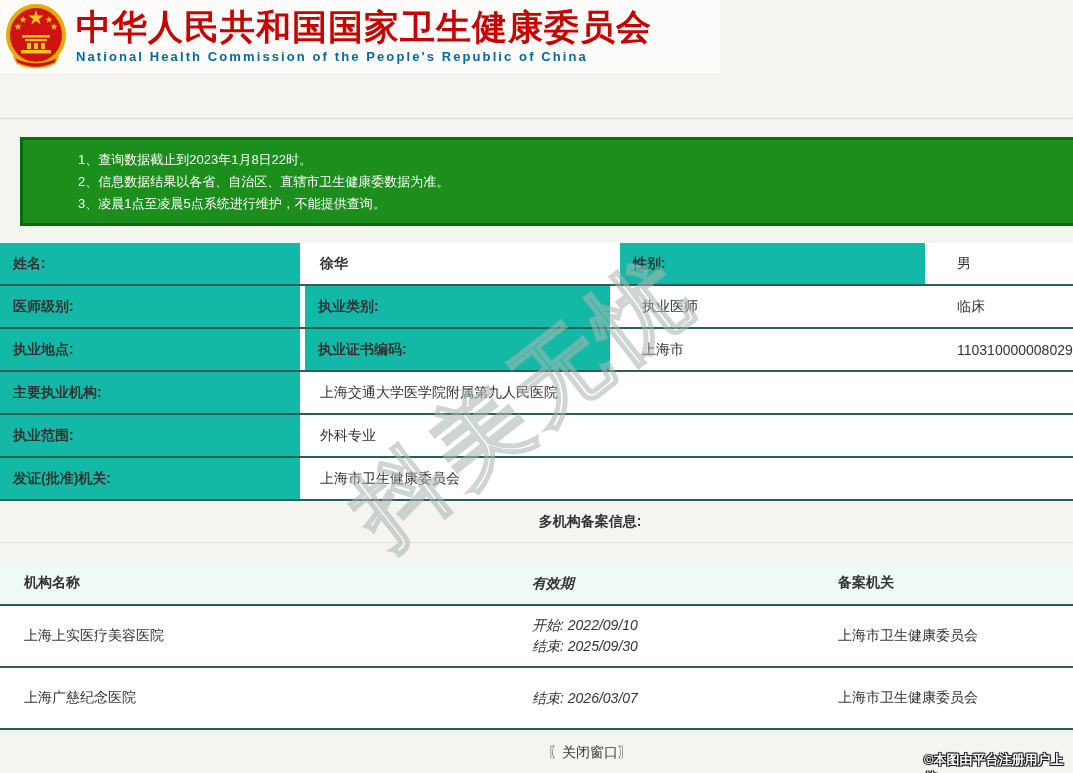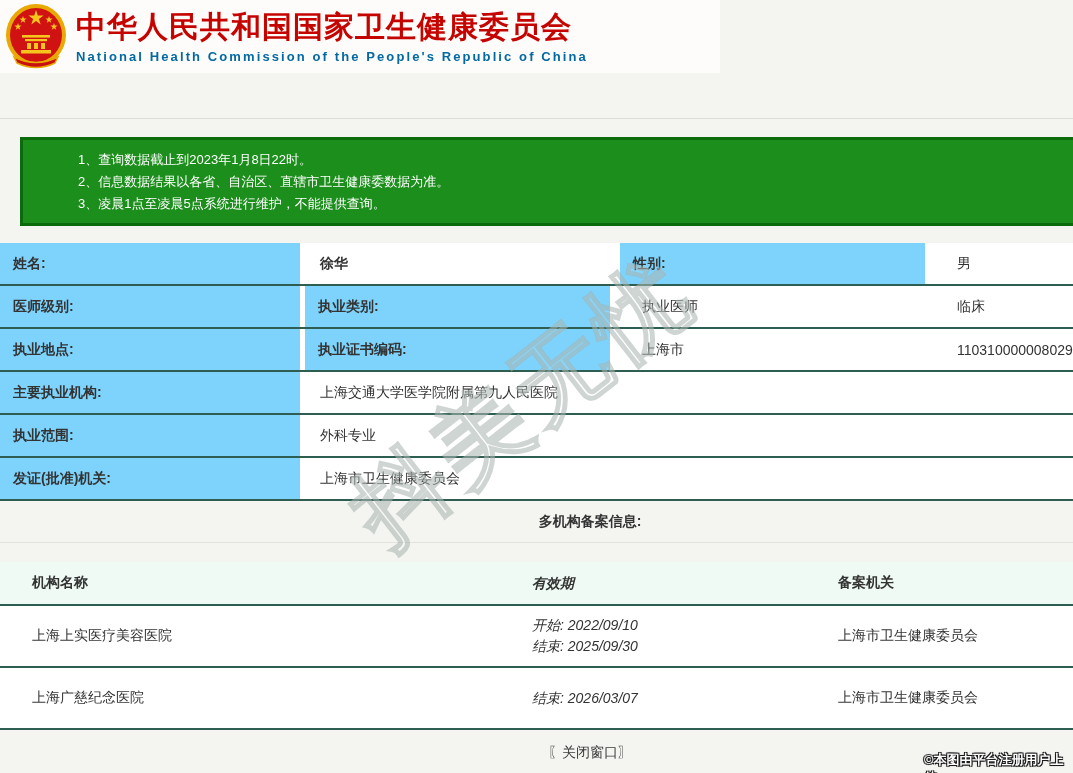--- a/index.html
+++ b/index.html
@@ -6,50 +6,50 @@
   body { font-family:"Liberation Sans","DejaVu Sans",sans-serif; }
   .screen {
     position:relative; width:1073px; height:773px; overflow:hidden;
     background:#f4f4f1; color:#333;
   }
 
   
   .banner { position:absolute; top:0; left:0; width:720px; height:73px; background:#fdfcfa; }
   .emblem { position:absolute; left:5px; top:2px; }
   .banner-text { position:absolute; left:76px; top:6px; white-space:nowrap; }
-  .banner-title { font-size:30px; font-weight:bold; color:#c50400; letter-spacing:1px; line-height:42px; }
+  .banner-title { font-size:35px; font-weight:bold; color:#c50400; letter-spacing:1px; line-height:42px; }
   .banner-sub { font-size:13px; font-weight:bold; color:#0369a1; letter-spacing:2.1px; margin-top:1px; }
   .top-rule { position:absolute; top:118px; left:0; width:1073px; border-top:1px solid #dcdcda; height:0; }
 
   
   .notice {
     position:absolute; top:137px; left:20px; width:1160px; height:89px; box-sizing:border-box;
     background:#1c8e1c; border:3px solid #0b6b0b; color:#ffffff;
     font-size:13px; line-height:22px; padding:9px 10px 0 55px;
   }
 
   
   .content { position:absolute; top:243px; left:0; width:1180px; font-size:14px; }
 
   .info-row { display:flex; height:41px; border-bottom:2px solid #2e5e51; background:#ffffff; align-items:stretch; }
   .cell { display:flex; align-items:center; box-sizing:border-box; }
-  .lbl { background:#7dd3fc; font-weight:bold; padding-left:13px; }
+  .lbl { background:#14b8a6; font-weight:bold; padding-left:13px; }
   .lbl-1 { flex:0 0 300px; margin-right:5px; }
   .val-1 { flex:0 0 312px; padding-left:15px; margin-right:3px; }
   .lbl-2 { flex:0 0 305px; margin-right:17px; }
   .val-2 { flex:1 1 auto; padding-left:15px; }
   .val-full { flex:1 1 auto; padding-left:15px; }
   .bold { font-weight:bold; }
 
   .section-row { height:41px; border-bottom:1px solid #e2e2df; display:flex; align-items:center; justify-content:center; font-weight:bold; }
   .pre-header-gap { height:19px; }
 
   .inst-header { display:flex; height:42px; border-bottom:2px solid #2e5e51; background:#eefaf3; align-items:center; font-weight:bold; }
   .inst-row { display:flex; border-bottom:2px solid #2e5e51; background:#ffffff; align-items:center; min-height:60px; }
-  .col-name { flex:0 0 500px; box-sizing:border-box; padding-left:32px; }
+  .col-name { flex:0 0 500px; box-sizing:border-box; padding-left:24px; }
   .col-valid { flex:0 0 306px; box-sizing:border-box; padding-left:32px; line-height:21px;font-style:italic; }
   .col-agency { flex:1 1 auto; box-sizing:border-box; padding-left:32px; }
 
   .footer { height:40px; text-align:center; padding-top:14px; width:1180px; }
   .close-link { color:#3a3a3a; font-size:14px; cursor:pointer; display:inline-block; }
 
   
   .diag-wm {
     position:absolute; left:318px; top:328px; width:440px; height:120px; z-index:6;
     transform:rotate(-38deg); white-space:nowrap; pointer-events:none;

